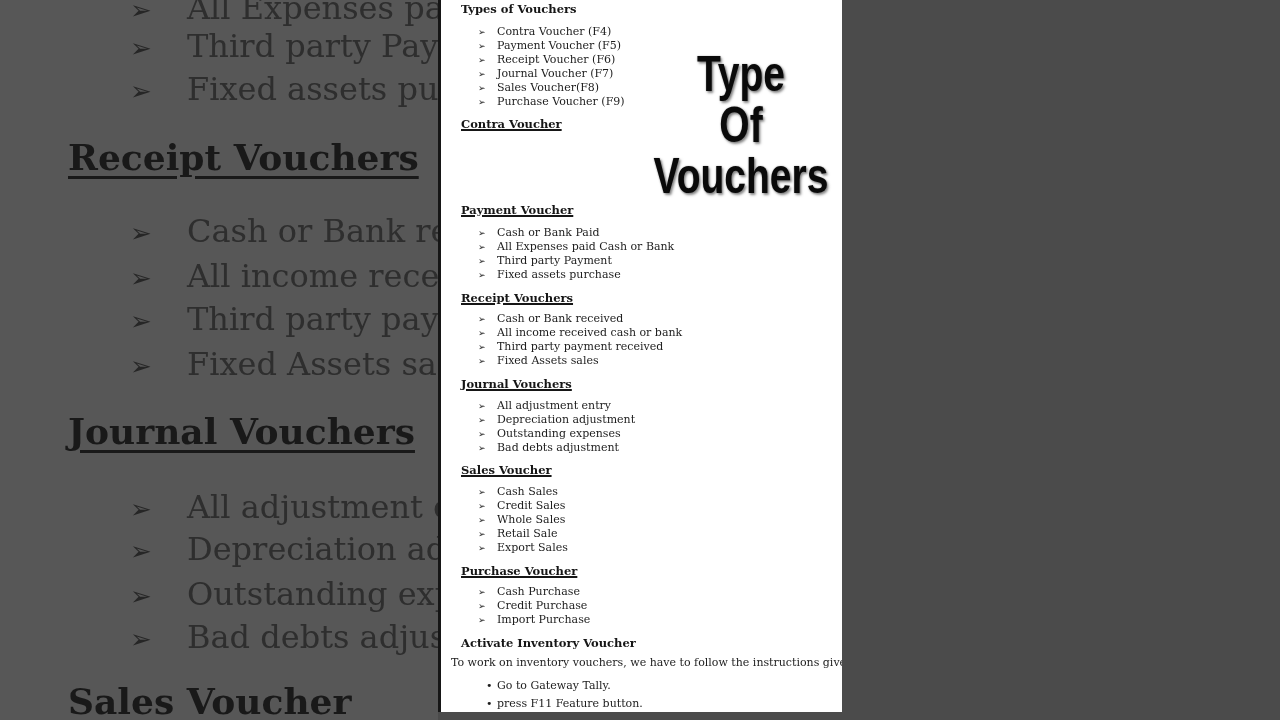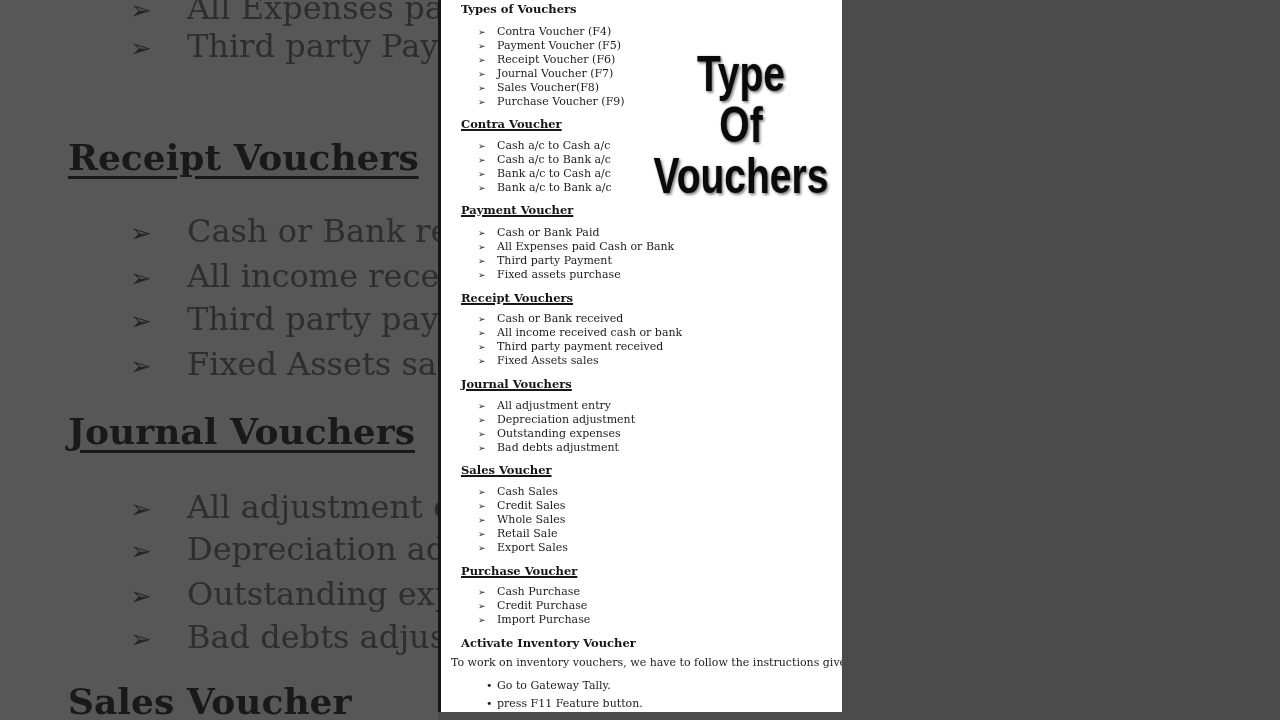--- a/index.html
+++ b/index.html
@@ -44,20 +44,21 @@
   .bg-right{position:absolute;left:842px;top:0;width:438px;height:720px;background:#4b4b4b;}
 </style>
 </head>
 <body>
 
 <div class="stage">
 
   <section class="bg-left">
     <div class="bg-line" style="top:-11px"><span class="bga">➢</span><span>All Expenses pa</span></div>
     <div class="bg-line" style="top:27px"><span class="bga">➢</span><span>Third party Pay</span></div>
+    <div class="bg-line" style="top:70px"><span class="bga">➢</span><span>Fixed assets pu</span></div>
     <div class="bg-line bg-h" style="top:138px">Receipt Vouchers</div>
     <div class="bg-line" style="top:212px"><span class="bga">➢</span><span>Cash or Bank re</span></div>
     <div class="bg-line" style="top:257px"><span class="bga">➢</span><span>All income rece</span></div>
     <div class="bg-line" style="top:300px"><span class="bga">➢</span><span>Third party pay</span></div>
     <div class="bg-line" style="top:345px"><span class="bga">➢</span><span>Fixed Assets sa</span></div>
     <div class="bg-line bg-h" style="top:412px">Journal Vouchers</div>
     <div class="bg-line" style="top:488px"><span class="bga">➢</span><span>All adjustment e</span></div>
     <div class="bg-line" style="top:530px"><span class="bga">➢</span><span>Depreciation ad</span></div>
     <div class="bg-line" style="top:575px"><span class="bga">➢</span><span>Outstanding exp</span></div>
     <div class="bg-line" style="top:618px"><span class="bga">➢</span><span>Bad debts adjus</span></div>
@@ -70,26 +71,20 @@
     <div class="grp" style="top:25px">
       <div class="it"><span class="ar">➢</span><span>Contra Voucher (F4)</span></div>
       <div class="it"><span class="ar">➢</span><span>Payment Voucher (F5)</span></div>
       <div class="it"><span class="ar">➢</span><span>Receipt Voucher (F6)</span></div>
       <div class="it"><span class="ar">➢</span><span>Journal Voucher (F7)</span></div>
       <div class="it"><span class="ar">➢</span><span>Sales Voucher(F8)</span></div>
       <div class="it"><span class="ar">➢</span><span>Purchase Voucher (F9)</span></div>
     </div>
 
     <h2 class="h" style="top:117px">Contra Voucher</h2>
-    <div class="grp" style="top:139px">
-      <div class="it"><span class="ar">➢</span><span>Cash a/c to Cash a/c</span></div>
-      <div class="it"><span class="ar">➢</span><span>Cash a/c to Bank a/c</span></div>
-      <div class="it"><span class="ar">➢</span><span>Bank a/c to Cash a/c</span></div>
-      <div class="it"><span class="ar">➢</span><span>Bank a/c to Bank a/c</span></div>
-    </div>
 
     <h2 class="h" style="top:203px">Payment Voucher</h2>
     <div class="grp" style="top:226px">
       <div class="it"><span class="ar">➢</span><span>Cash or Bank Paid</span></div>
       <div class="it"><span class="ar">➢</span><span>All Expenses paid Cash or Bank</span></div>
       <div class="it"><span class="ar">➢</span><span>Third party Payment</span></div>
       <div class="it"><span class="ar">➢</span><span>Fixed assets purchase</span></div>
     </div>
 
     <h2 class="h" style="top:291px">Receipt Vouchers</h2>

